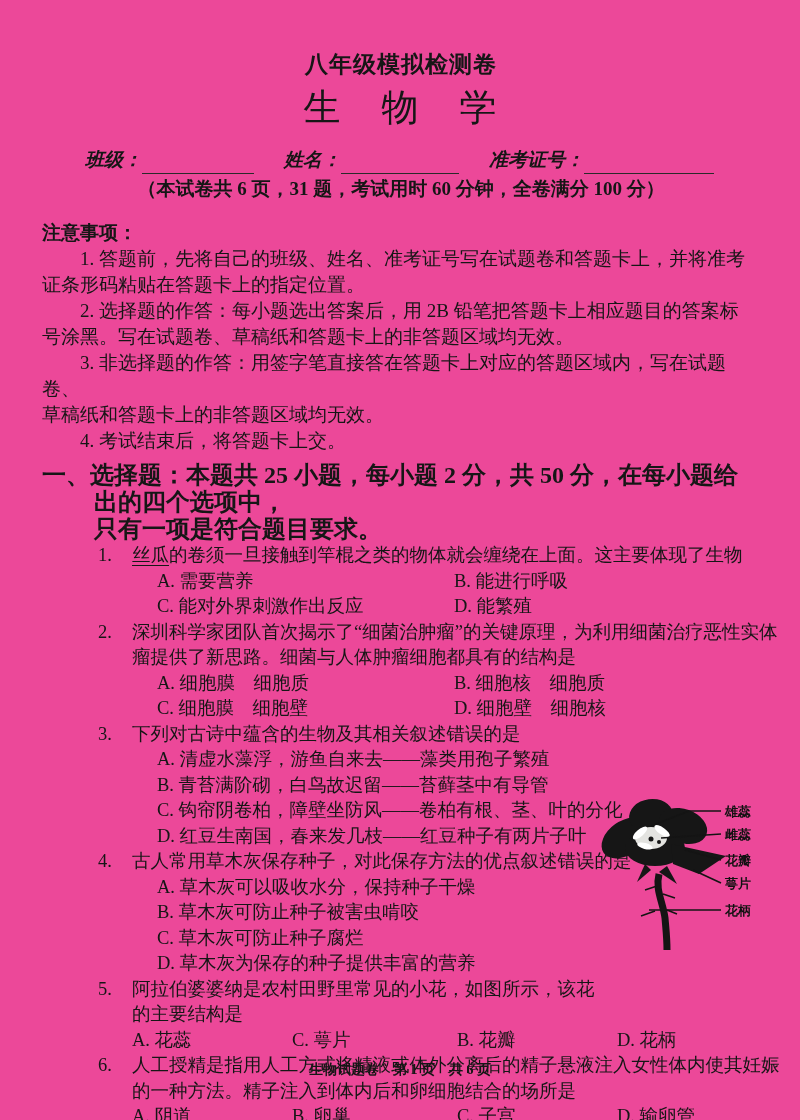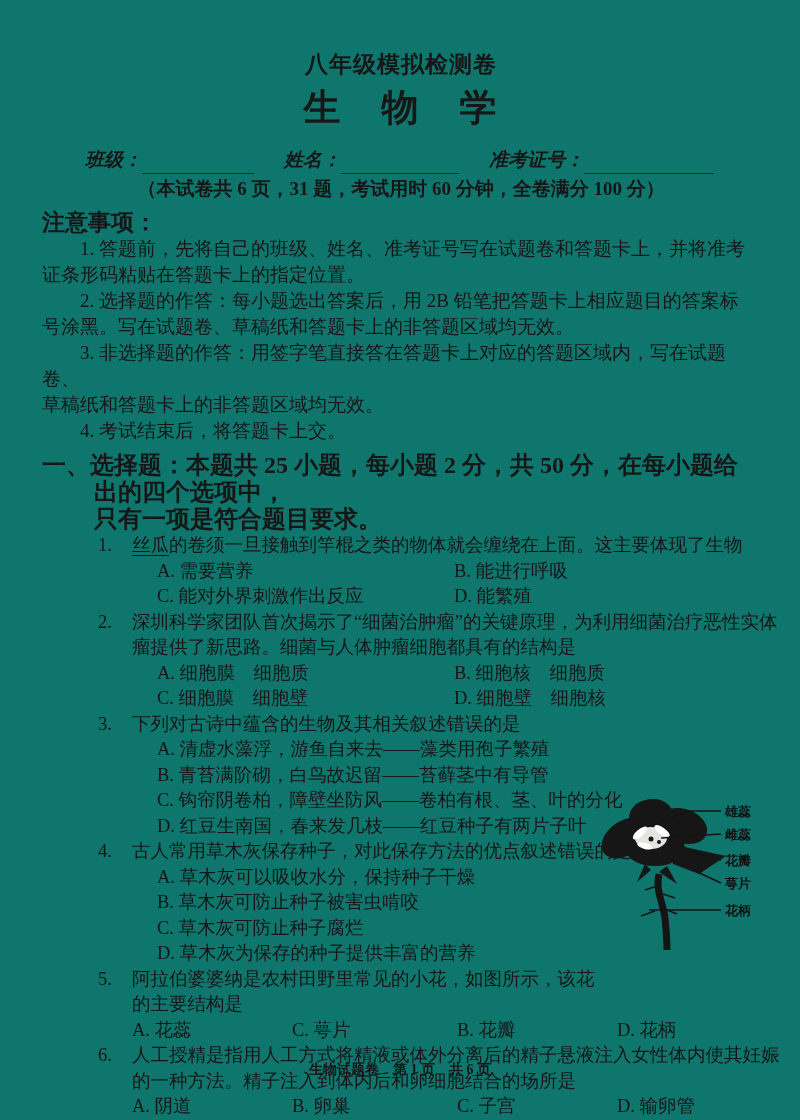--- a/index.html
+++ b/index.html
@@ -5,42 +5,42 @@
   html,body{margin:0;padding:0;}
   body{
     width:800px;height:1120px;overflow:hidden;
     background:#f6f6f4;
     font-family:"Liberation Serif","DejaVu Serif",serif;
     color:#161616;
   }
   .page{
     position:relative;box-sizing:border-box;
     width:800px;height:1120px;
-    background:#0f766e;
+    background:#ec4899;
     padding:48px 40px 0 42px;
   }
   .subtitle{
     text-align:center;font-size:23px;line-height:34px;font-weight:bold;letter-spacing:1px;
   }
   .title{
-    text-align:center;font-size:37px;line-height:48px;font-weight:bold;margin-top:2px;letter-spacing:2px;
+    text-align:center;font-size:37px;line-height:48px;font-weight:normal;margin-top:2px;letter-spacing:2px;
   }
   .fields{
     margin-top:14px;padding-left:43px;font-size:19px;line-height:28px;white-space:nowrap;
   }
   .fields .lbl{font-weight:bold;font-style:italic;}
   .blank{display:inline-block;border-bottom:1.6px solid #2a2a2a;height:20px;vertical-align:bottom;}
   .blank.w1{width:112px;margin-right:30px;}
   .blank.w2{width:118px;margin-right:30px;}
   .blank.w3{width:130px;}
   .paper-info{
     text-align:center;font-size:19px;line-height:27px;margin-top:1px;font-weight:bold;
   }
   .notice-h{
-    margin-top:7px;font-size:23px;line-height:27px;font-weight:bold;
+    margin-top:17px;font-size:19px;line-height:27px;font-weight:bold;
   }
   .nitem{
     margin:0;font-size:19px;line-height:26px;
     text-indent:2em;white-space:pre-line;max-width:718px;
   }
   .section-h{
     margin-top:8px;font-size:24px;line-height:27px;font-weight:bold;
     padding-left:52px;text-indent:-52px;white-space:pre-line;max-width:716px;
   }
   .q{display:flex;align-items:flex-start;padding-left:56px;font-size:18.5px;line-height:25.5px;}

